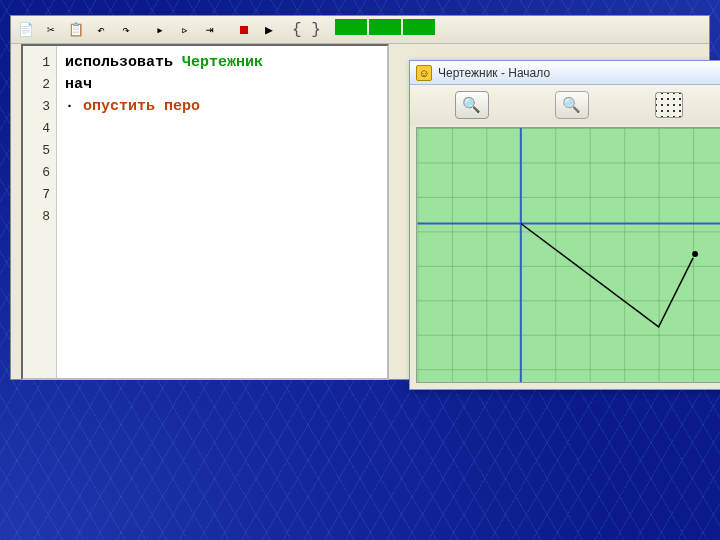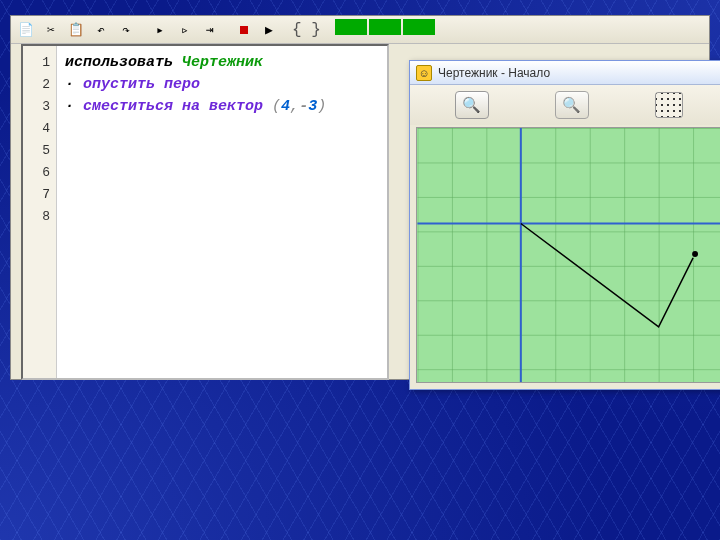--- a/index.html
+++ b/index.html
@@ -69,25 +69,24 @@
       color: #333;
       height: 22px;
       line-height: 22px;
     }
     .code {
       flex: 1;
       padding: 6px 8px;
       font-size: 15px;
       font-weight: bold;
       line-height: 22px;
-      font-style: italic;
     }
     .kw { color: #000; }
     .green { color: #0a9a0a; }
-    .blue { color: #6d28d9; }
+    .blue { color: #c2410c; }
     .num { color: #0060d0; }
     .paren { color: #888; font-weight: normal; }
     .dot { color: #000; }
     .drawer-window {
       position: absolute;
       left: 398px;
       top: 44px;
       width: 320px;
       height: 330px;
       background: #ece9d8;
@@ -182,22 +181,22 @@
       <div>2</div>
       <div>3</div>
       <div>4</div>
       <div>5</div>
       <div>6</div>
       <div>7</div>
       <div>8</div>
     </div>
     <div class="code">
       <div class="code-line"><span class="kw">использовать</span> <span class="green">Чертежник</span></div>
+      <div class="code-line"><span class="kw">нач</span></div>
       <div class="code-line"><span class="dot">·</span> <span class="blue">опустить перо</span></div>
-      <div class="code-line"><span class="dot">·</span> <span class="blue">сместиться на вектор</span> <span class="paren">(</span><span class="num">4</span><span class="paren">,</span><span style="color:#888">-</span><span class="num">3</span><span class="paren">)</span></div>
       <div class="code-line"></div>
     </div>
   </div>
 
   <div class="drawer-window">
     <div class="titlebar">
       <span class="icon">☺</span>
       <span>Чертежник - Начало</span>
     </div>
     <div class="drawer-toolbar">

